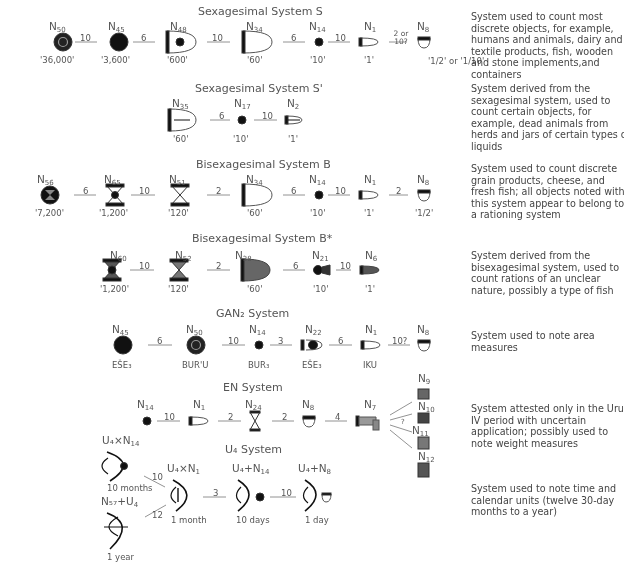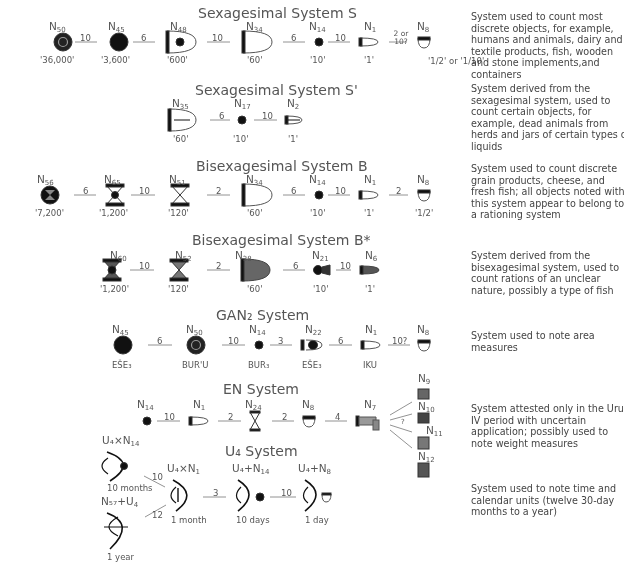--- a/index.html
+++ b/index.html
@@ -1,19 +1,19 @@
 <!DOCTYPE html>
 <html><head>
 <meta charset="utf-8">
 <style>
   html, body { margin:0; padding:0; background:#ffffff; }
   body { width:624px; height:573px; position:relative; overflow:hidden;
          font-family:"DejaVu Sans", sans-serif; color:#444; }
   .abs { position:absolute; }
-  .title { font-size:14px; color:#555; white-space:nowrap; }
+  .title { font-size:11px; color:#555; white-space:nowrap; }
   .lbl { font-size:10.5px; color:#555; white-space:nowrap; text-align:center; }
   .lbl sub { font-size:7px; vertical-align:-2px; }
   .val { font-size:8.5px; color:#555; white-space:nowrap; text-align:center; }
   .desc { font-size:9.6px; line-height:11.5px; color:#444; width:160px; }
   .conv { font-size:8.5px; color:#555; text-align:center; }
   svg { overflow:visible; }
 </style>
 </head>
 <body>
 
@@ -348,21 +348,21 @@
 <div class="abs desc" style="left:471px;top:330px">System used to note area measures</div>
 
 <div class="abs title" style="left:223px;top:381px">EN System</div>
 <div class="abs lbl" style="left:137px;top:398px"><span>N</span><sub>14</sub></div>
 <div class="abs lbl" style="left:193px;top:398px"><span>N</span><sub>1</sub></div>
 <div class="abs lbl" style="left:245px;top:398px"><span>N</span><sub>24</sub></div>
 <div class="abs lbl" style="left:302px;top:398px"><span>N</span><sub>8</sub></div>
 <div class="abs lbl" style="left:364px;top:398px"><span>N</span><sub>7</sub></div>
 <div class="abs lbl" style="left:418px;top:372px"><span>N</span><sub>9</sub></div>
 <div class="abs lbl" style="left:418px;top:400px"><span>N</span><sub>10</sub></div>
-<div class="abs lbl" style="left:426px;top:424px"><span>N</span><sub>11</sub></div>
+<div class="abs lbl" style="left:412px;top:424px"><span>N</span><sub>11</sub></div>
 <div class="abs lbl" style="left:418px;top:450px"><span>N</span><sub>12</sub></div>
 <div class="abs conv" style="left:164px;top:412px">10</div>
 <div class="abs conv" style="left:228px;top:412px">2</div>
 <div class="abs conv" style="left:282px;top:412px">2</div>
 <div class="abs conv" style="left:335px;top:412px">4</div>
 <div class="abs conv" style="left:401px;top:418px;font-size:7px">?</div>
 <div class="abs desc" style="left:471px;top:403px">System attested only in the Uruk IV period with uncertain application; possibly used to note weight measures</div>
 
 <div class="abs title" style="left:225px;top:443px">U₄ System</div>
 <div class="abs lbl" style="left:102px;top:434px"><span>U₄×N</span><sub>14</sub></div>

